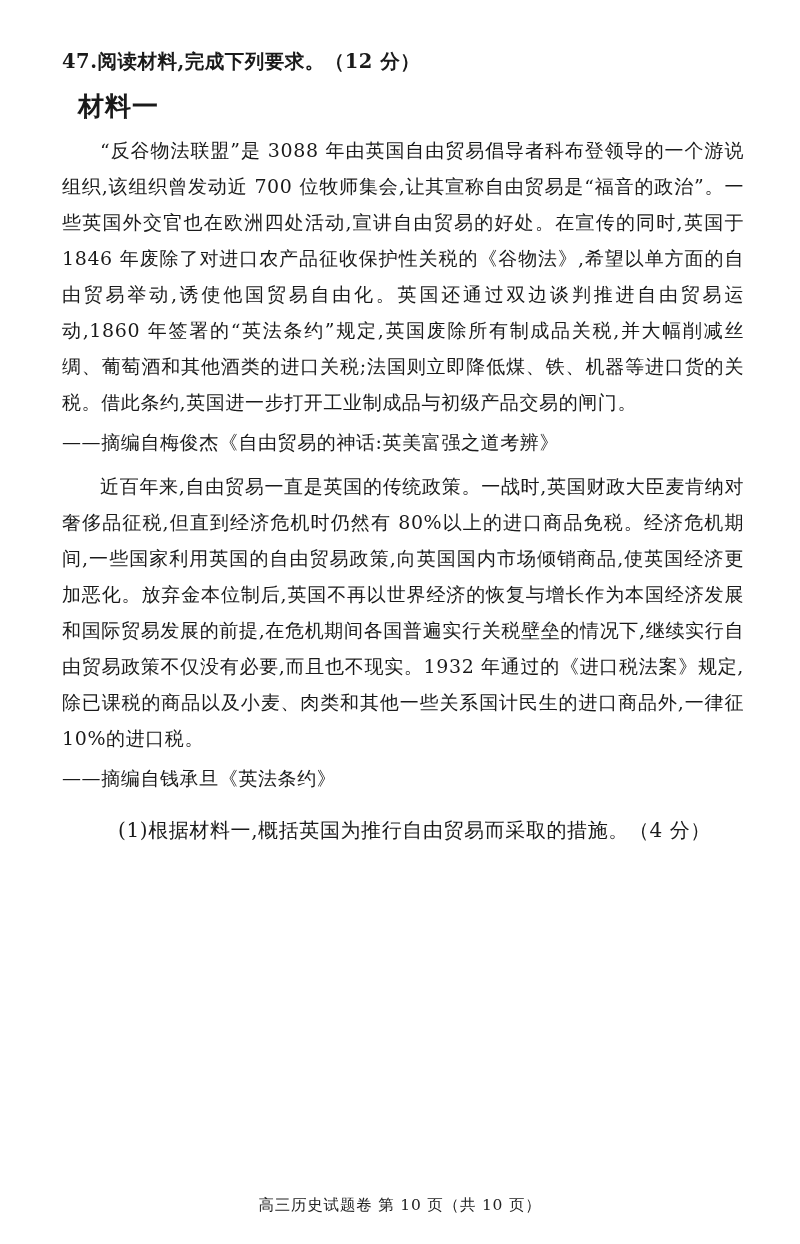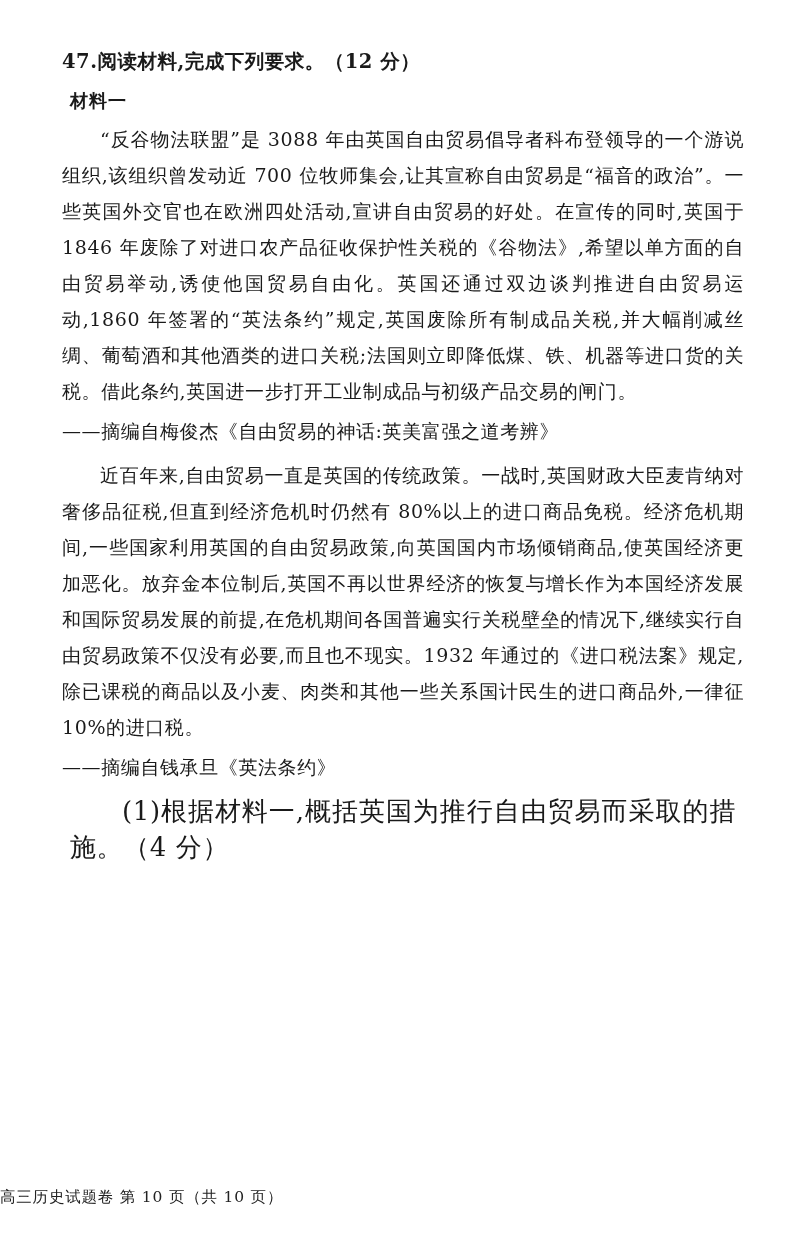--- a/index.html
+++ b/index.html
@@ -22,56 +22,56 @@
     box-sizing: border-box;
     padding: 40px 56px 0 62px;
   }
   .q-head {
     font-size: 19.5px;
     letter-spacing: 0.5px;
     margin: 8px 0 14px 0;
     font-weight: 600;
   }
   .mat-head {
-    font-size: 18px;
+    font-size: 26px;
     font-weight: 700;
-    margin: 10px 0 8px 8px;
+    margin: 10px 0 8px 16px;
     letter-spacing: 1px;
   }
   .para {
     font-size: 19px;
     line-height: 36px;
     text-align: justify;
     text-justify: inter-ideograph;
     text-indent: 2em;
     margin: 0 0 2px 0;
     letter-spacing: 0.6px;
   }
   .source {
     font-size: 19px;
     line-height: 36px;
     text-align: left;
     margin: 4px 0 8px 0;
     letter-spacing: 0.6px;
   }
   .sub-q {
-    font-size: 26px;
+    font-size: 20px;
     line-height: 36px;
     text-align: justify;
     text-justify: inter-ideograph;
     text-indent: 2em;
-    margin: 8px;
+    margin: 16px;
     letter-spacing: 0.6px;
   }
   .footer {
     position: absolute;
     left: 0;
     right: 0;
-    bottom: 36px;
-    text-align: left;
+    bottom: 28px;
+    text-align: center;
     font-size: 15.5px;
     letter-spacing: 0.8px;
     color: #222;
   }
 </style>
 </head>
 <body>
 
 <div class="page">
 

